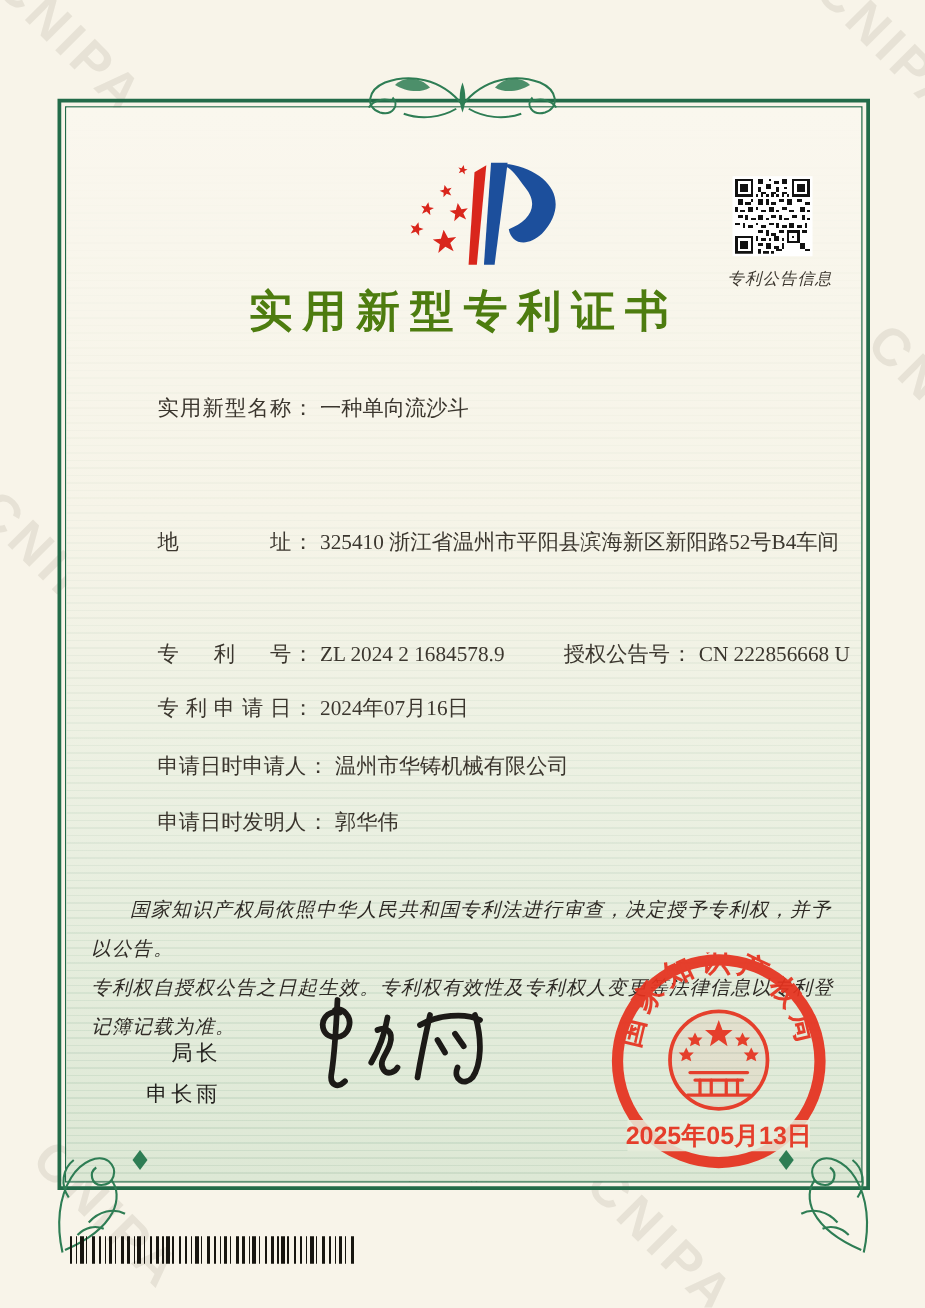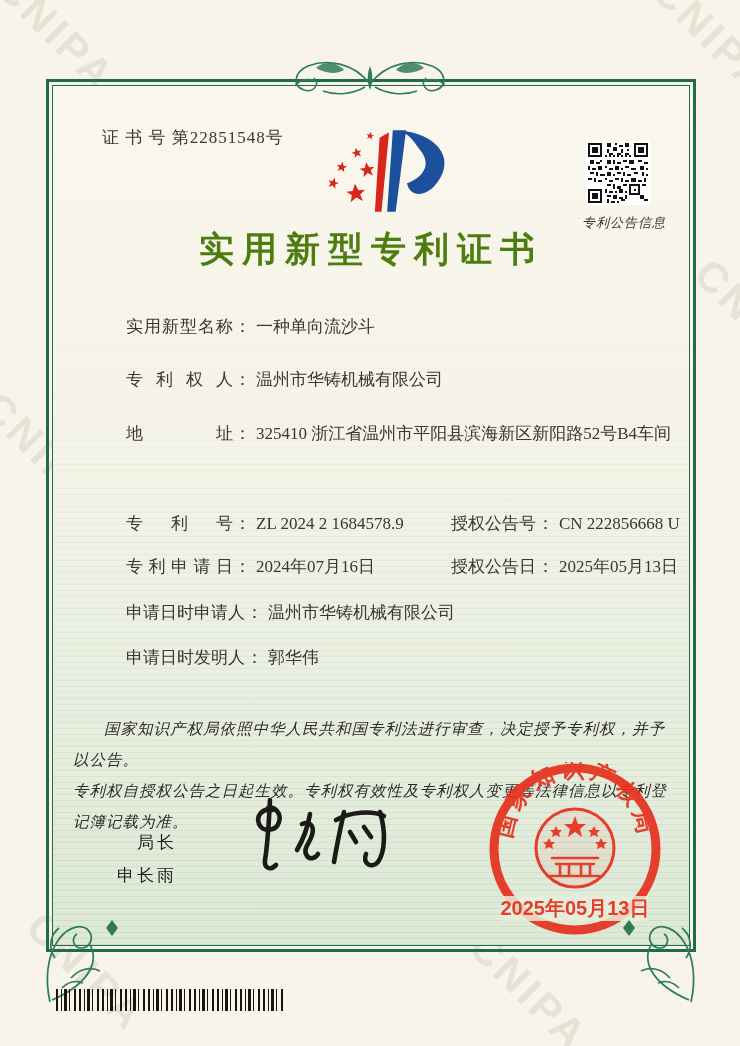--- a/index.html
+++ b/index.html
@@ -95,21 +95,20 @@
 <span class="wm" style="left:680px;top:295px">CNIPA</span>
 <span class="wm" style="left:115px;top:618px">CNIPA</span>
 <span class="wm" style="left:12px;top:948px">CNIPA</span>
 <span class="wm" style="left:455px;top:968px">CNIPA</span>
 
 <div class="frame">
   <div class="frame-inner">
     <div class="frame-bg"></div>
     <div class="frame-waves"></div>
 
-    <div class="cert-no">证 书 号 第22851548号</div>
 
     <svg class="logo" viewBox="0 0 150 100">
       <defs>
         <polygon id="st" points="0,-10 2.9,-3.1 9.5,-3.1 4.2,1.2 6.2,8.1 0,3.8 -6.2,8.1 -4.2,1.2 -9.5,-3.1 -2.9,-3.1"></polygon>
       </defs>
       <g fill="#d9261c">
         <use href="#st" transform="translate(54,13) scale(0.42) rotate(12)"></use>
         <use href="#st" transform="translate(40,31) scale(0.55) rotate(-14)"></use>
         <use href="#st" transform="translate(24,46) scale(0.58) rotate(10)"></use>
         <use href="#st" transform="translate(51,49) scale(0.82) rotate(-8)"></use>
@@ -154,33 +153,29 @@
         </g>
       </svg>
       <div class="qr-caption">专利公告信息</div>
     </div>
 
     <div class="title">实用新型专利证书</div>
 
     <div class="row" style="top:229px">
       <span class="lbl">实用新型名称</span><span class="colon">：</span><span>一种单向流沙斗</span>
     </div>
-    <div class="row" style="top:282px">
-      <span class="lbl">专利权人</span><span class="colon">：</span><span>温州市华铸机械有限公司</span>
-    </div>
     <div class="row" style="top:336px">
       <span class="lbl">地址</span><span class="colon">：</span><span>325410 浙江省温州市平阳县滨海新区新阳路52号B4车间</span>
     </div>
     <div class="row" style="top:426px">
       <span class="lbl">专利号</span><span class="colon">：</span><span>ZL 2024 2 1684578.9</span>
       <span class="c2"><span>授权公告号</span><span class="colon">：</span><span>CN 222856668 U</span></span>
     </div>
     <div class="row" style="top:469px">
       <span class="lbl">专利申请日</span><span class="colon">：</span><span>2024年07月16日</span>
-      <span class="c2"><span>授权公告日</span><span class="colon">：</span><span>2025年05月13日</span></span>
     </div>
     <div class="row" style="top:560px">
       <span class="lbl wide">申请日时发明人</span><span class="colon">：</span><span>郭华伟</span>
     </div>
     <div class="row" style="top:515px">
       <span class="lbl wide">申请日时申请人</span><span class="colon">：</span><span>温州市华铸机械有限公司</span>
     </div>
 
     <div class="statement">
       <div class="l1">国家知识产权局依照中华人民共和国专利法进行审查，决定授予专利权，并予以公告。</div>

